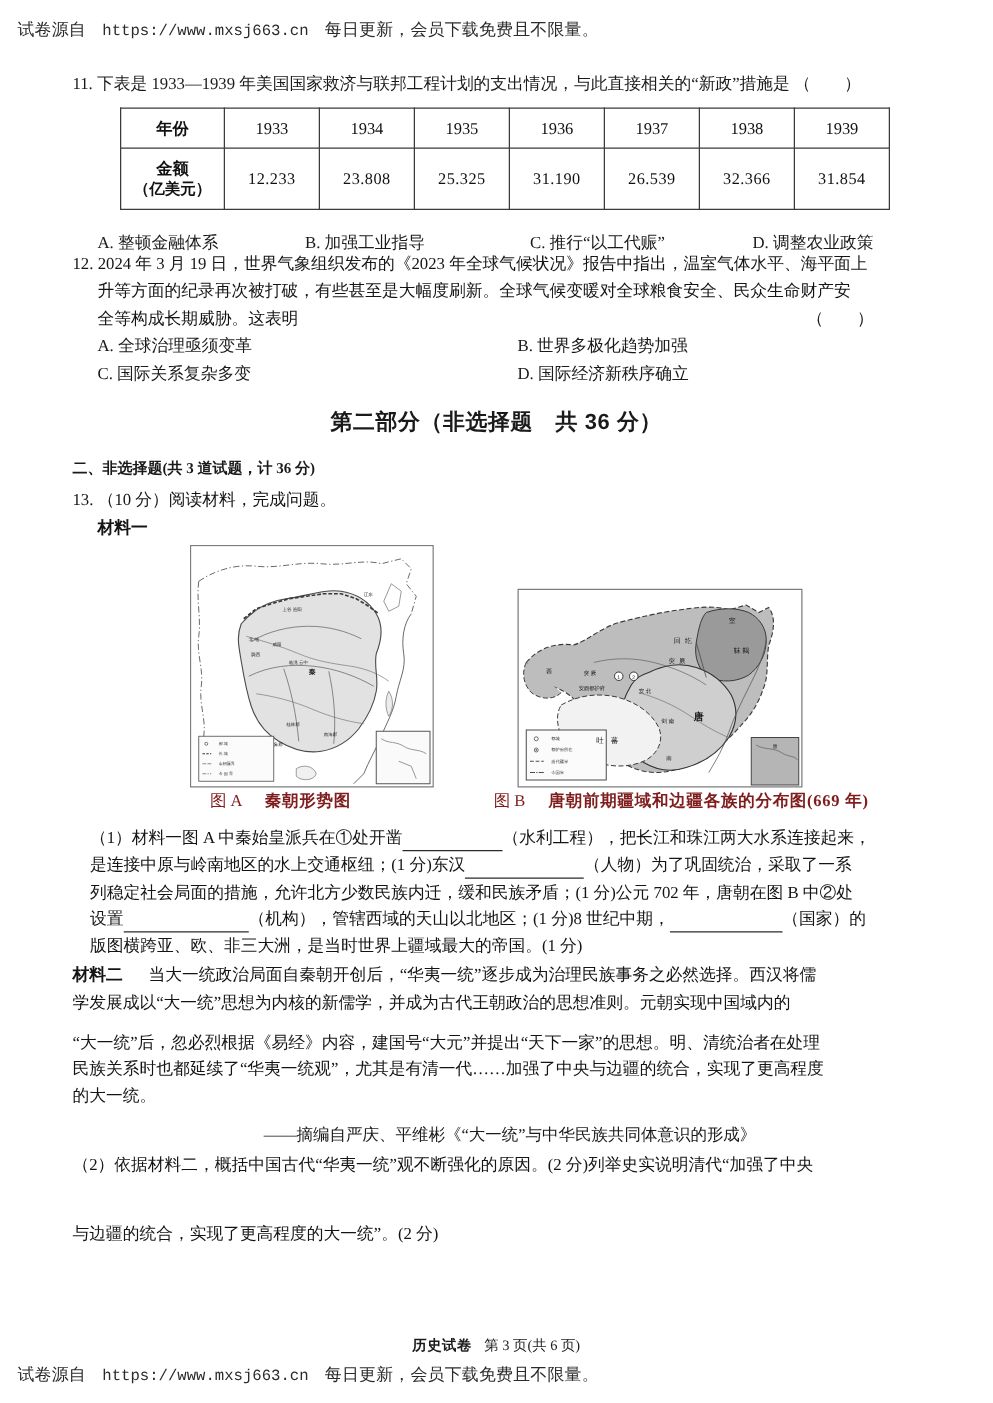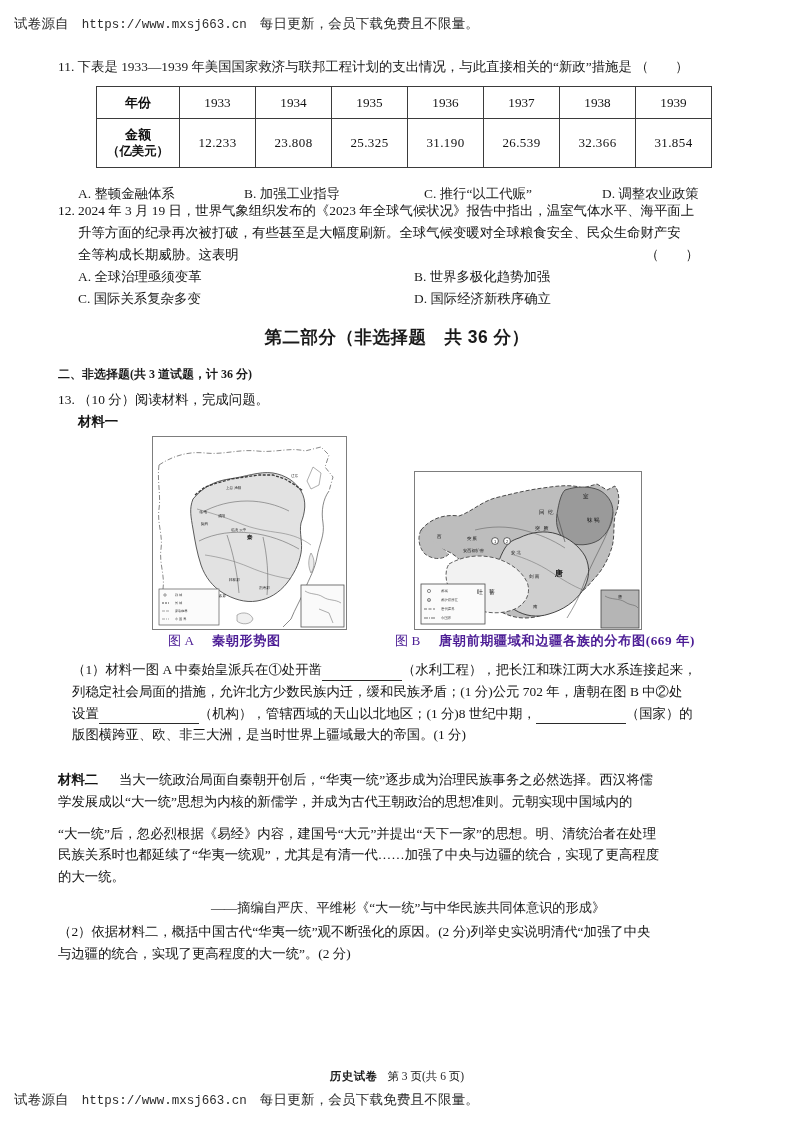--- a/index.html
+++ b/index.html
@@ -168,21 +168,21 @@
     overflow: hidden;
   }
   .map-a { left: 152px; top: 436px; width: 193px; height: 192px; }
   .map-b { left: 414px; top: 471px; width: 226px; height: 157px; }
   .map-svg { display: block; width: 100%; height: 100%; }
 
   .map-caption {
     position: absolute;
     font-size: 13.2px;
     white-space: nowrap;
-    color: #4c1d95;
+    color: #7f1d1d;
   }
   .cap-a { left: 168px; top: 632px; }
   .cap-b { left: 395px; top: 632px; }
   .cap-title { font-weight: bold; letter-spacing: 0.6px; }
 
   
   .footer {
     position: absolute;
     left: 0;
     top: 1069px;
@@ -416,20 +416,23 @@
     <span>图 B</span>
     <span style="display:inline-block;width:12px;"></span>
     <span class="cap-title">唐朝前期疆域和边疆各族的分布图(669 年)</span>
   </div>
 
   <div class="para" style="left:72px; top:659px; width:706px;">
     <div style="white-space:nowrap;">
       <span>（1）材料一图 A 中秦始皇派兵在①处开凿</span><span class="blank-line bl-80"></span><span>（水利工程），把长江和珠江两大水系连接起来，</span>
     </div>
     <div style="white-space:nowrap;">
+      <span>是连接中原与岭南地区的水上交通枢纽；(1 分)东汉</span><span class="blank-line bl-95"></span><span>（人物）为了巩固统治，采取了一系</span>
+    </div>
+    <div style="white-space:nowrap;">
       <span>列稳定社会局面的措施，允许北方少数民族内迁，缓和民族矛盾；(1 分)公元 702 年，唐朝在图 B 中②处</span>
     </div>
     <div style="white-space:nowrap;">
       <span>设置</span><span class="blank-line bl-100"></span><span>（机构），管辖西域的天山以北地区；(1 分)8 世纪中期，</span><span class="blank-line bl-90"></span><span>（国家）的</span>
     </div>
     <div style="white-space:nowrap;">
       <span>版图横跨亚、欧、非三大洲，是当时世界上疆域最大的帝国。(1 分)</span>
     </div>
   </div>
 
@@ -452,21 +455,21 @@
       <span>的大一统。</span>
     </div>
   </div>
 
   <div class="source-line" style="top:899px;">——摘编自严庆、平维彬《“大一统”与中华民族共同体意识的形成》</div>
 
   <div class="para" style="left:58px; top:921px; width:706px;">
     <div style="white-space:nowrap;">
       <span>（2）依据材料二，概括中国古代“华夷一统”观不断强化的原因。(2 分)列举史实说明清代“加强了中央</span>
     </div>
-    <div style="white-space:nowrap;">
+    <div style="white-space:nowrap;margin-top:33px;">
       <span>与边疆的统合，实现了更高程度的大一统”。(2 分)</span>
     </div>
   </div>
 
   <div class="footer">
     <span class="f-title">历史试卷</span><span class="f-page">第 3 页(共 6 页)</span>
   </div>
 
   <div class="watermark watermark-bottom">
     <span>试卷源自</span><span class="wm-gap"></span><span class="wm-url">https://www.mxsj663.cn</span><span class="wm-gap"></span><span>每日更新，会员下载免费且不限量。</span>

